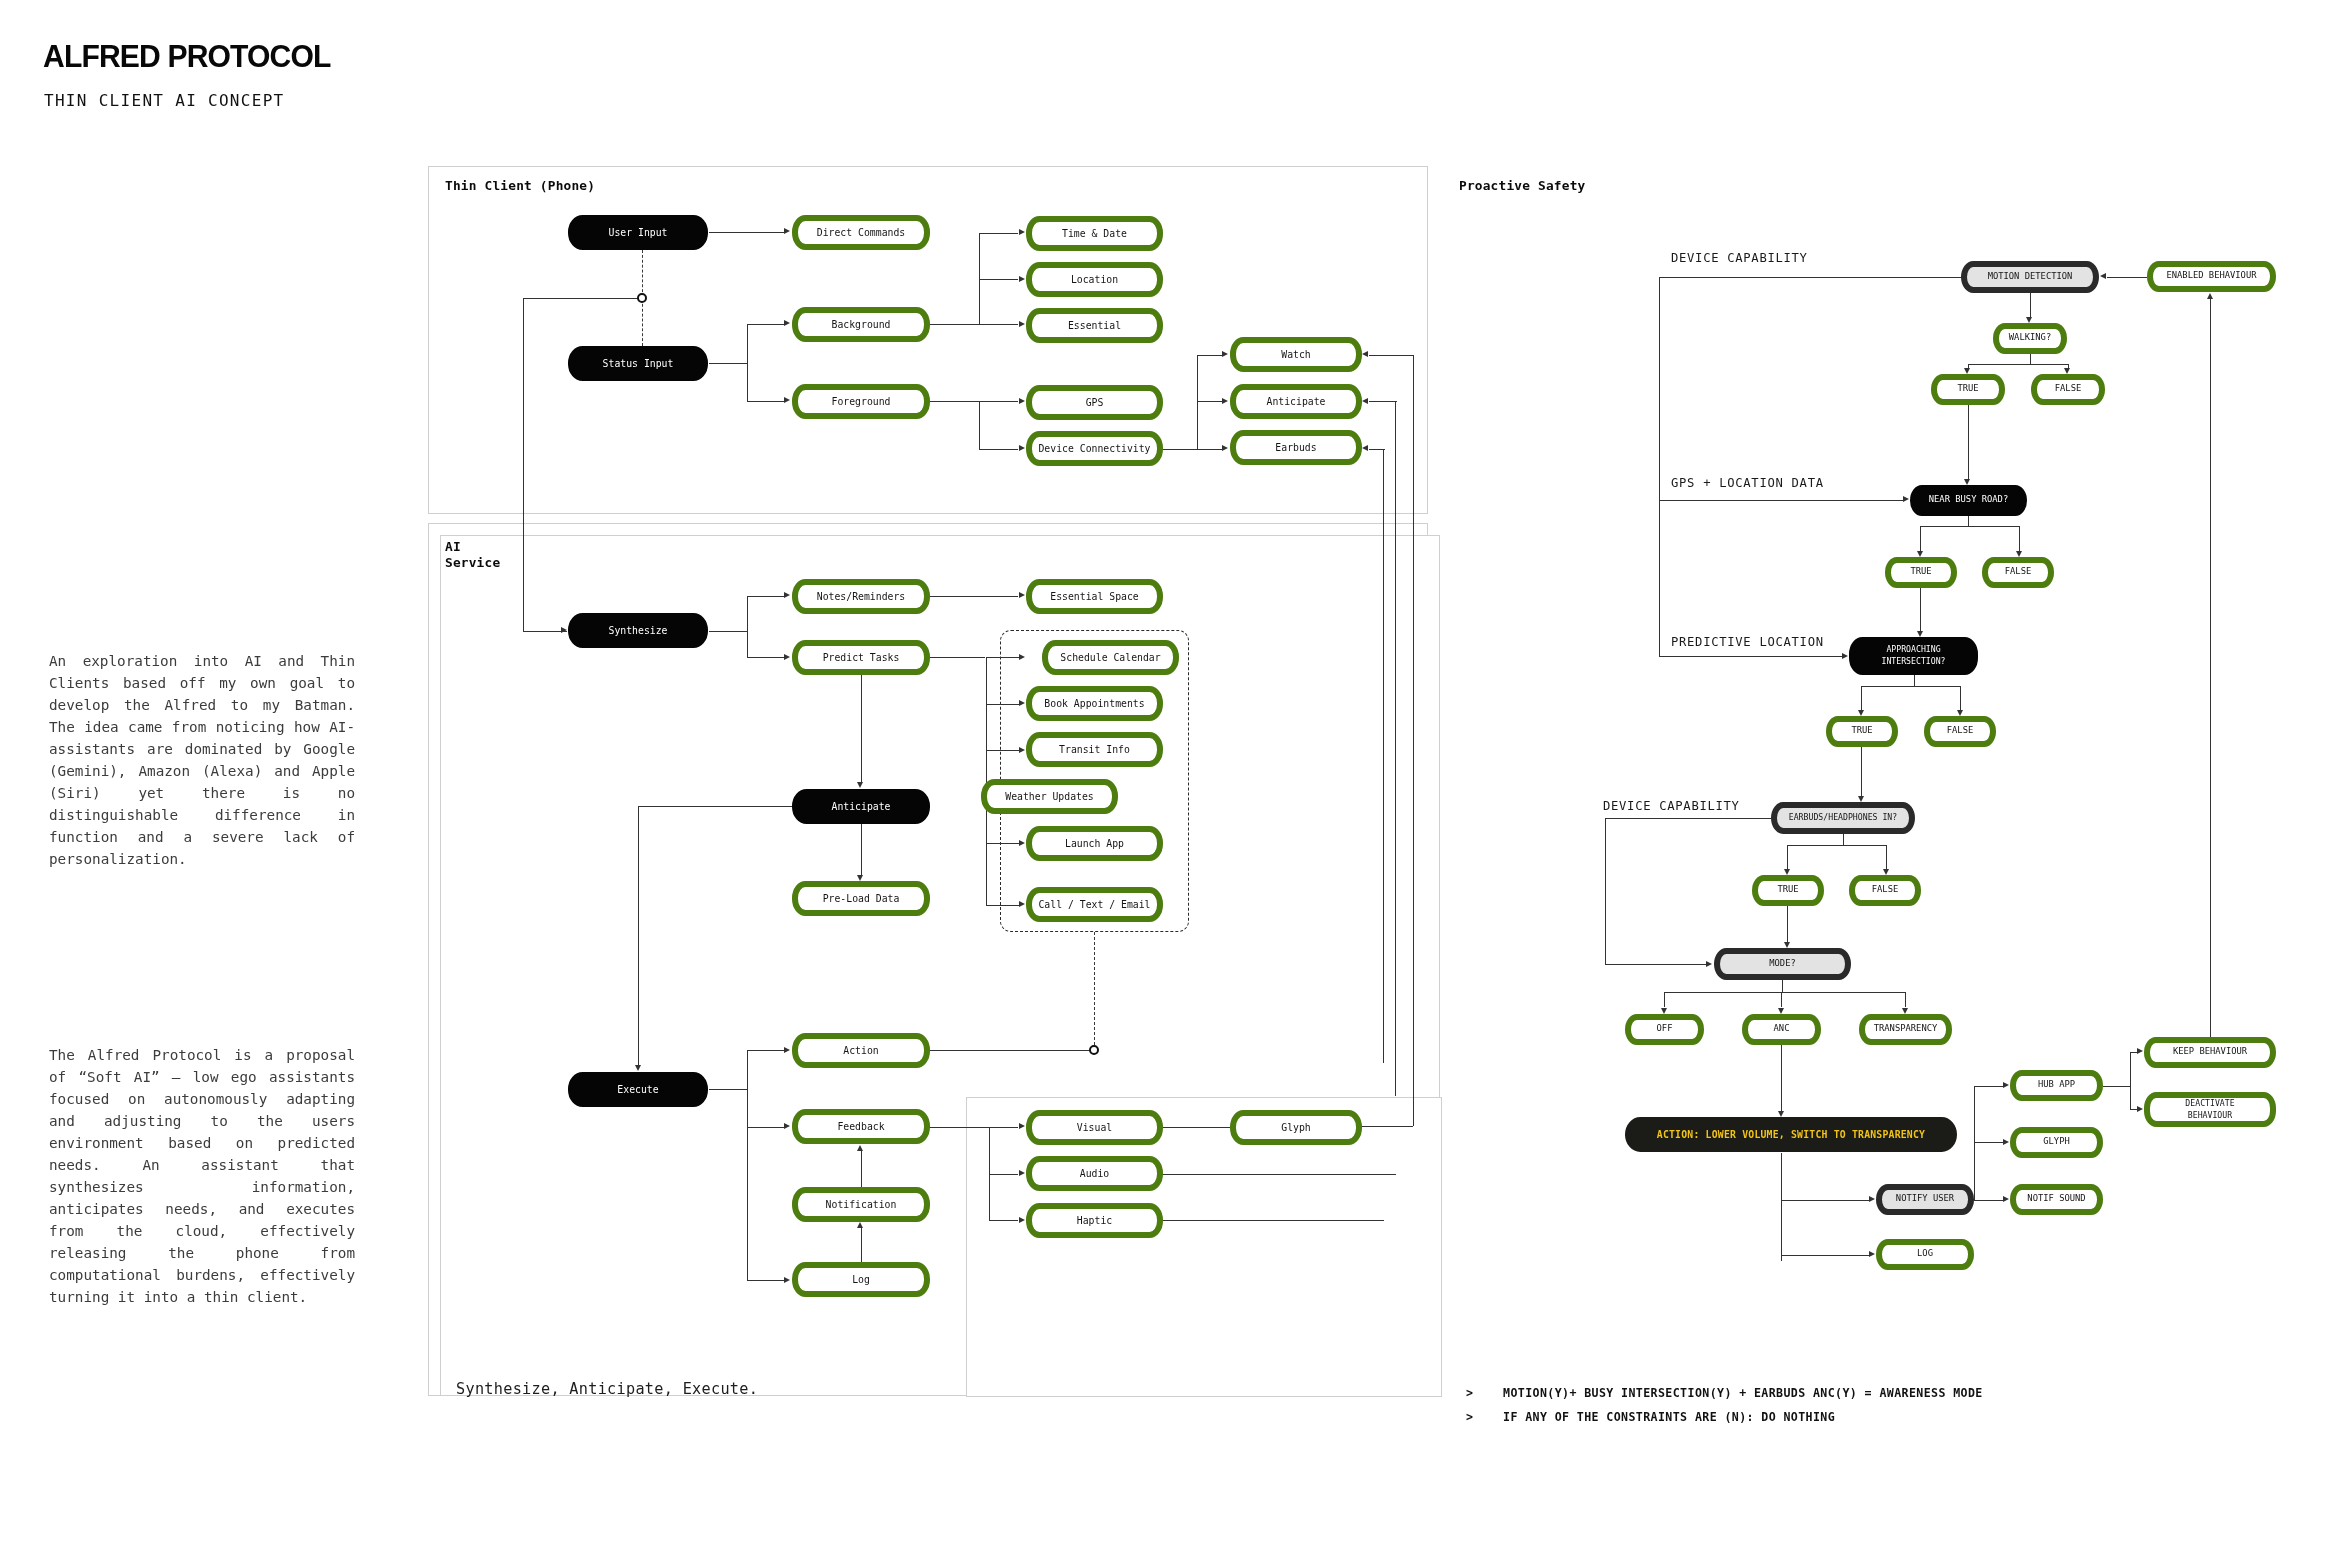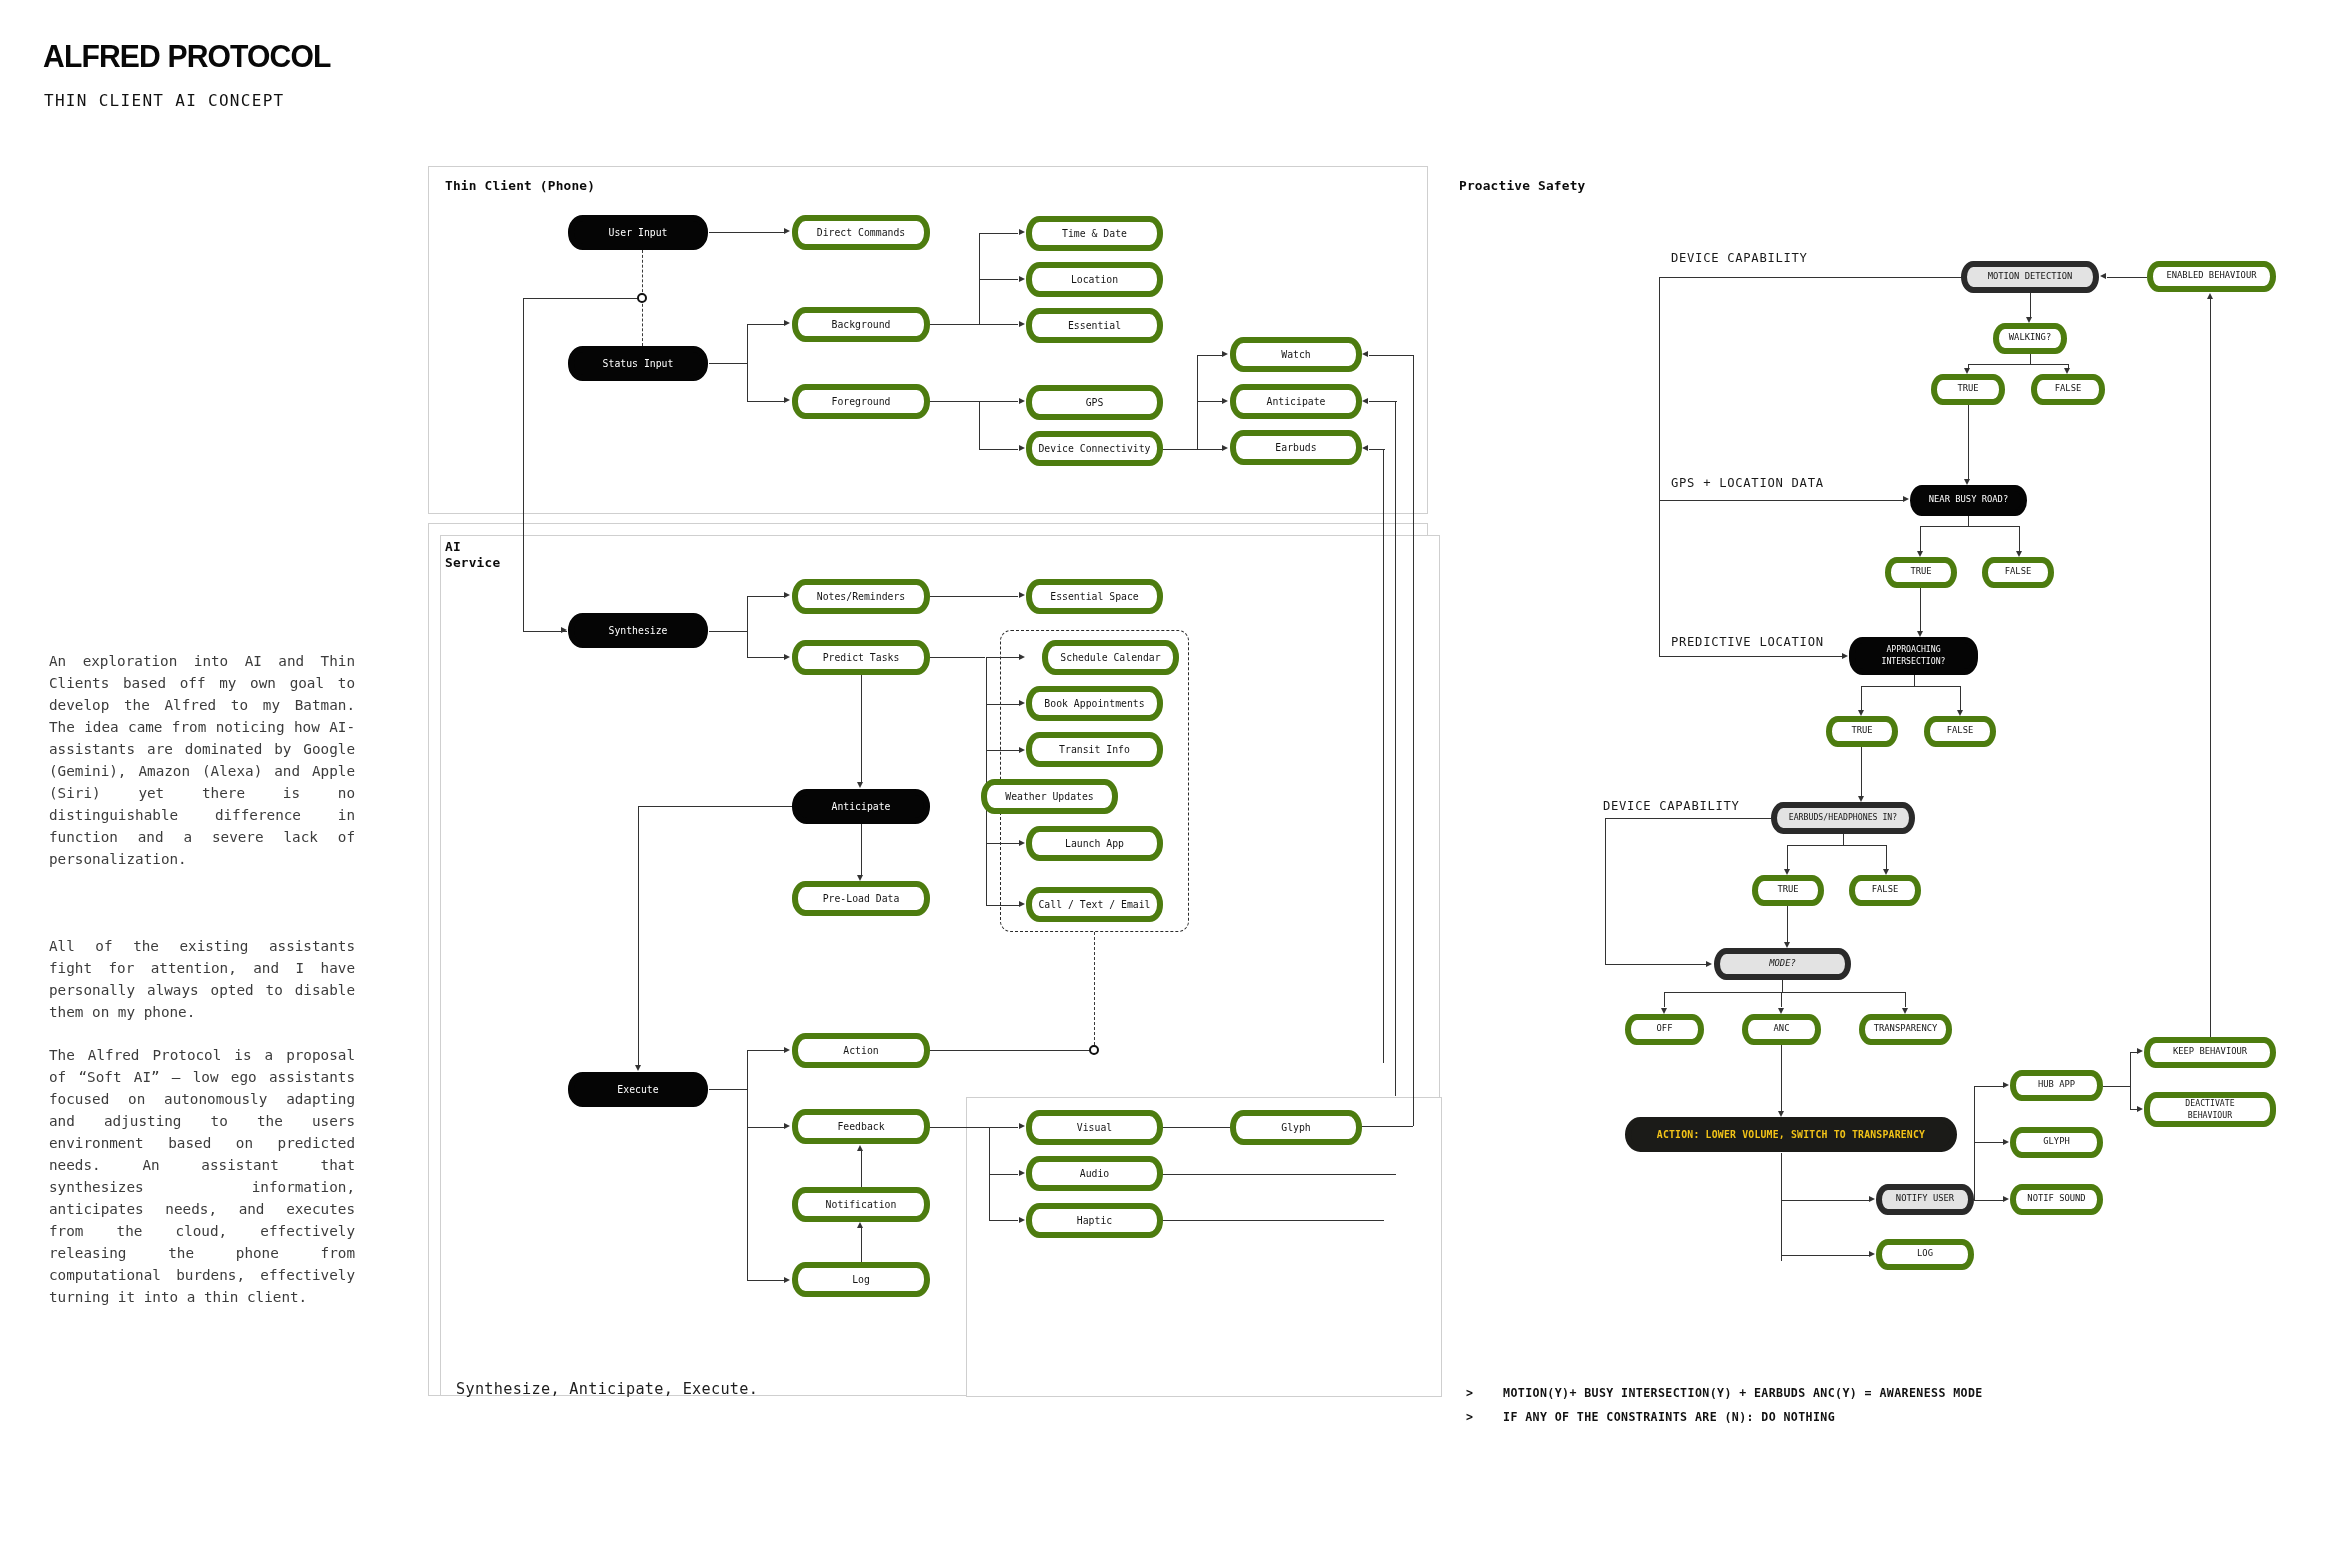--- a/index.html
+++ b/index.html
@@ -134,21 +134,20 @@
 </style>
 </head>
 <body>
 
 <div id="stage">
 
   <div class="hdr-title">ALFRED PROTOCOL</div>
   <div class="hdr-sub">THIN CLIENT AI CONCEPT</div>
 
   <div class="copy" id="copy1">An exploration into AI and Thin Clients based off my own goal to develop the Alfred to my Batman. The idea came from noticing how AI-assistants are dominated by Google (Gemini), Amazon (Alexa) and Apple (Siri) yet there is no distinguishable difference in function and a severe lack of personalization.</div>
-  <div class="copy" id="copy2">All of the existing assistants fight for attention, and I have personally always opted to disable them on my phone.</div>
   <div class="copy" id="copy3">The Alfred Protocol is a proposal of “Soft AI” — low ego assistants focused on autonomously adapting and adjusting to the users environment based on predicted needs. An assistant that synthesizes information, anticipates needs, and executes from the cloud, effectively releasing the phone from computational burdens, effectively turning it into a thin client.</div>
 
   <div class="panel" style="left:428px; top:166px; width:1000px; height:348px;"></div>
   <div class="panel-label" style="left:445px; top:178px;">Thin Client (Phone)</div>
 
   <div class="node dark" style="left:568px; top:215px; width:140px; height:35px; border-radius:14.6px 14.6px 14.6px 14.6px / 17px 17px 17px 17px;">User Input</div>
 
   <div class="node dark" style="left:568px; top:346px; width:140px; height:35px; border-radius:14.6px/17px;">Status Input</div>
 
   <div class="node" style="left:792px; top:215px; width:138px; height:35px; border-radius:13.4px/17px;">Direct Commands</div>
@@ -366,21 +365,21 @@
 INTERSECTION?</div>
 
   <div class="node sm" style="left:1826px; top:716px; width:72px; height:30.5px; border-radius:12.2px/16px;">TRUE</div>
   <div class="node sm" style="left:1924px; top:716px; width:72px; height:30.5px; border-radius:12.2px/16px;">FALSE</div>
 
   <div class="node grey xs" style="left:1771px; top:802px; width:144px; height:32px; border-radius:12.2px/16px;">EARBUDS/HEADPHONES IN?</div>
 
   <div class="node sm" style="left:1752px; top:875px; width:72px; height:30.5px; border-radius:12.2px/16px;">TRUE</div>
   <div class="node sm" style="left:1849px; top:875px; width:72px; height:30.5px; border-radius:12.2px/16px;">FALSE</div>
 
-  <div class="node grey sm" style="left:1714px; top:948px; width:137px; height:32px; border-radius:12.2px/16px;font-style:italic;">MODE?</div>
+  <div class="node grey sm" style="left:1714px; top:948px; width:137px; height:32px; border-radius:12.2px/16px;">MODE?</div>
 
   <div class="node sm" style="left:1625px; top:1014px; width:79px; height:30.5px; border-radius:12.2px/16px;">OFF</div>
   <div class="node sm" style="left:1742px; top:1014px; width:79px; height:30.5px; border-radius:12.2px/16px;">ANC</div>
   <div class="node sm" style="left:1859px; top:1014px; width:93px; height:30.5px; border-radius:12.2px/16px;">TRANSPARENCY</div>
 
   <div class="node action" style="left:1625px; top:1117px; width:332px; height:35px; border-radius:16px/18.3px;">ACTION: LOWER VOLUME, SWITCH TO TRANSPARENCY</div>
 
   <div class="node grey sm" style="left:1876px; top:1184px; width:98px; height:30.5px; border-radius:12.2px/16px;">NOTIFY USER</div>
 
   <div class="node sm" style="left:1876px; top:1239px; width:98px; height:30.5px; border-radius:12.2px/16px;">LOG</div>

